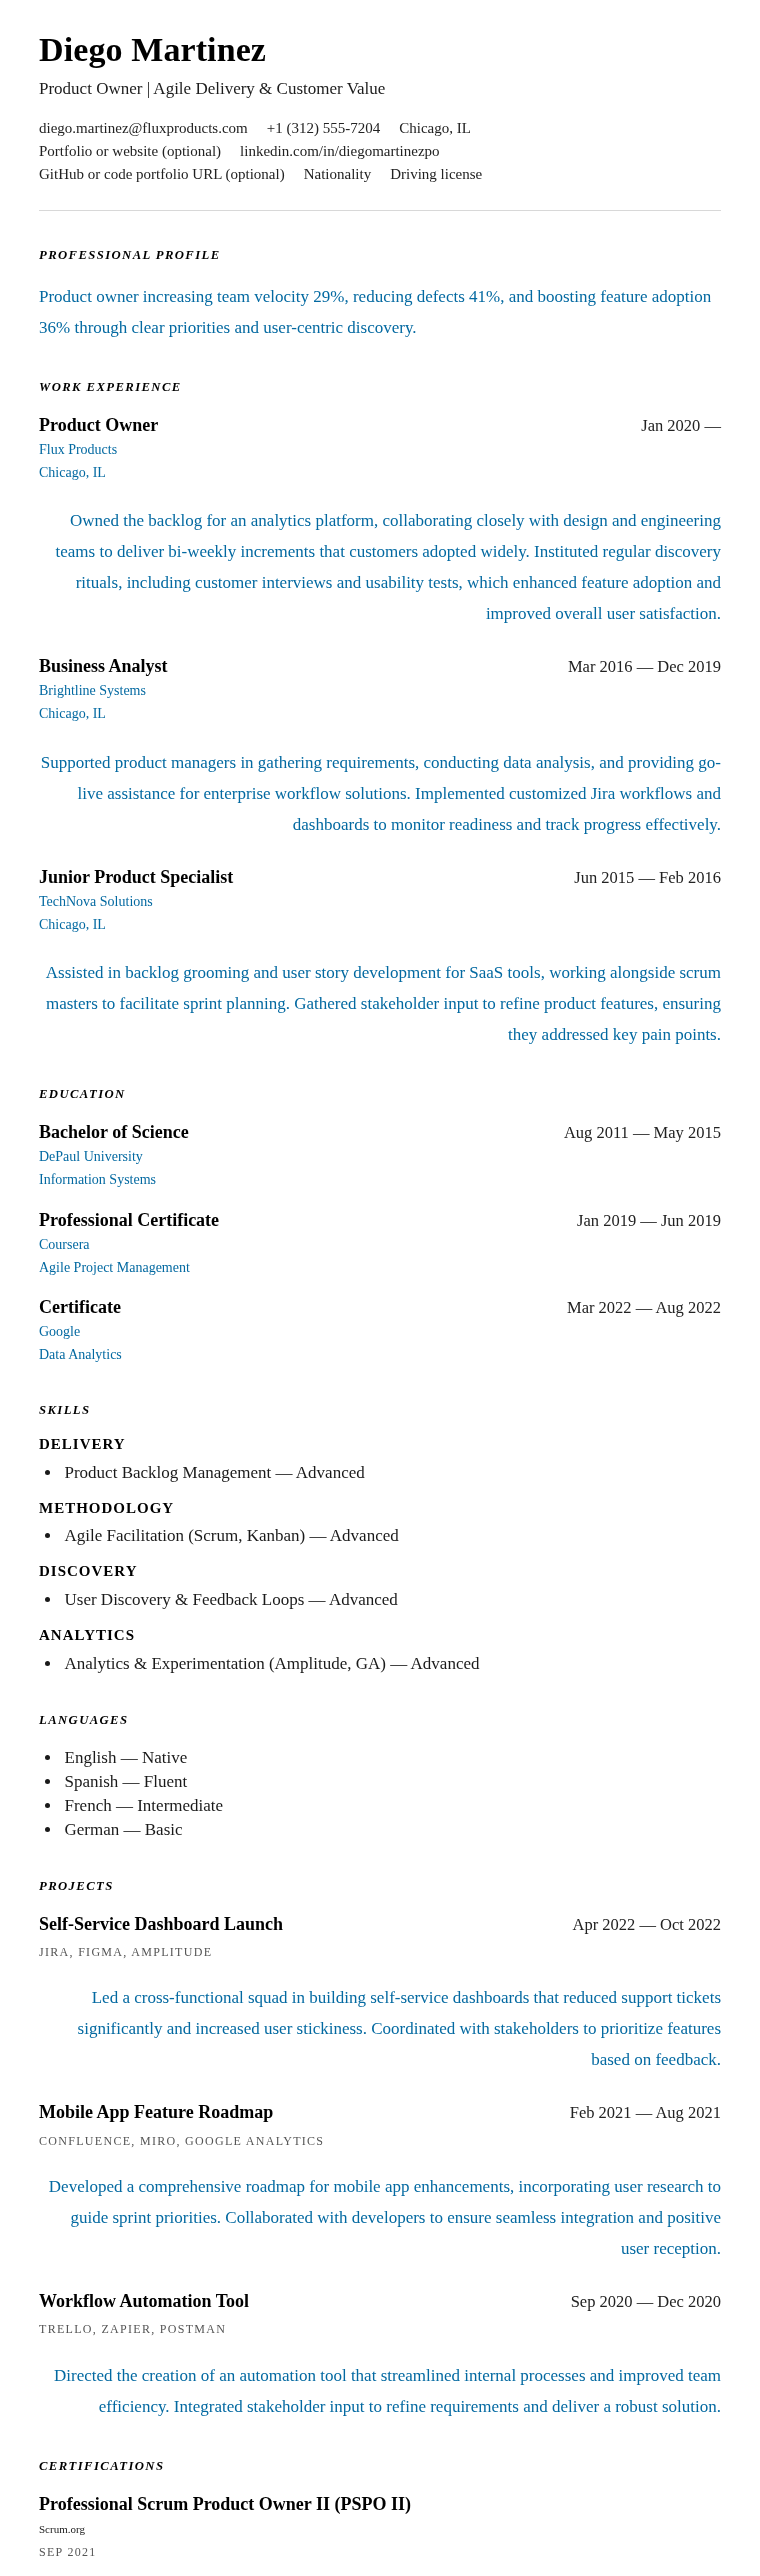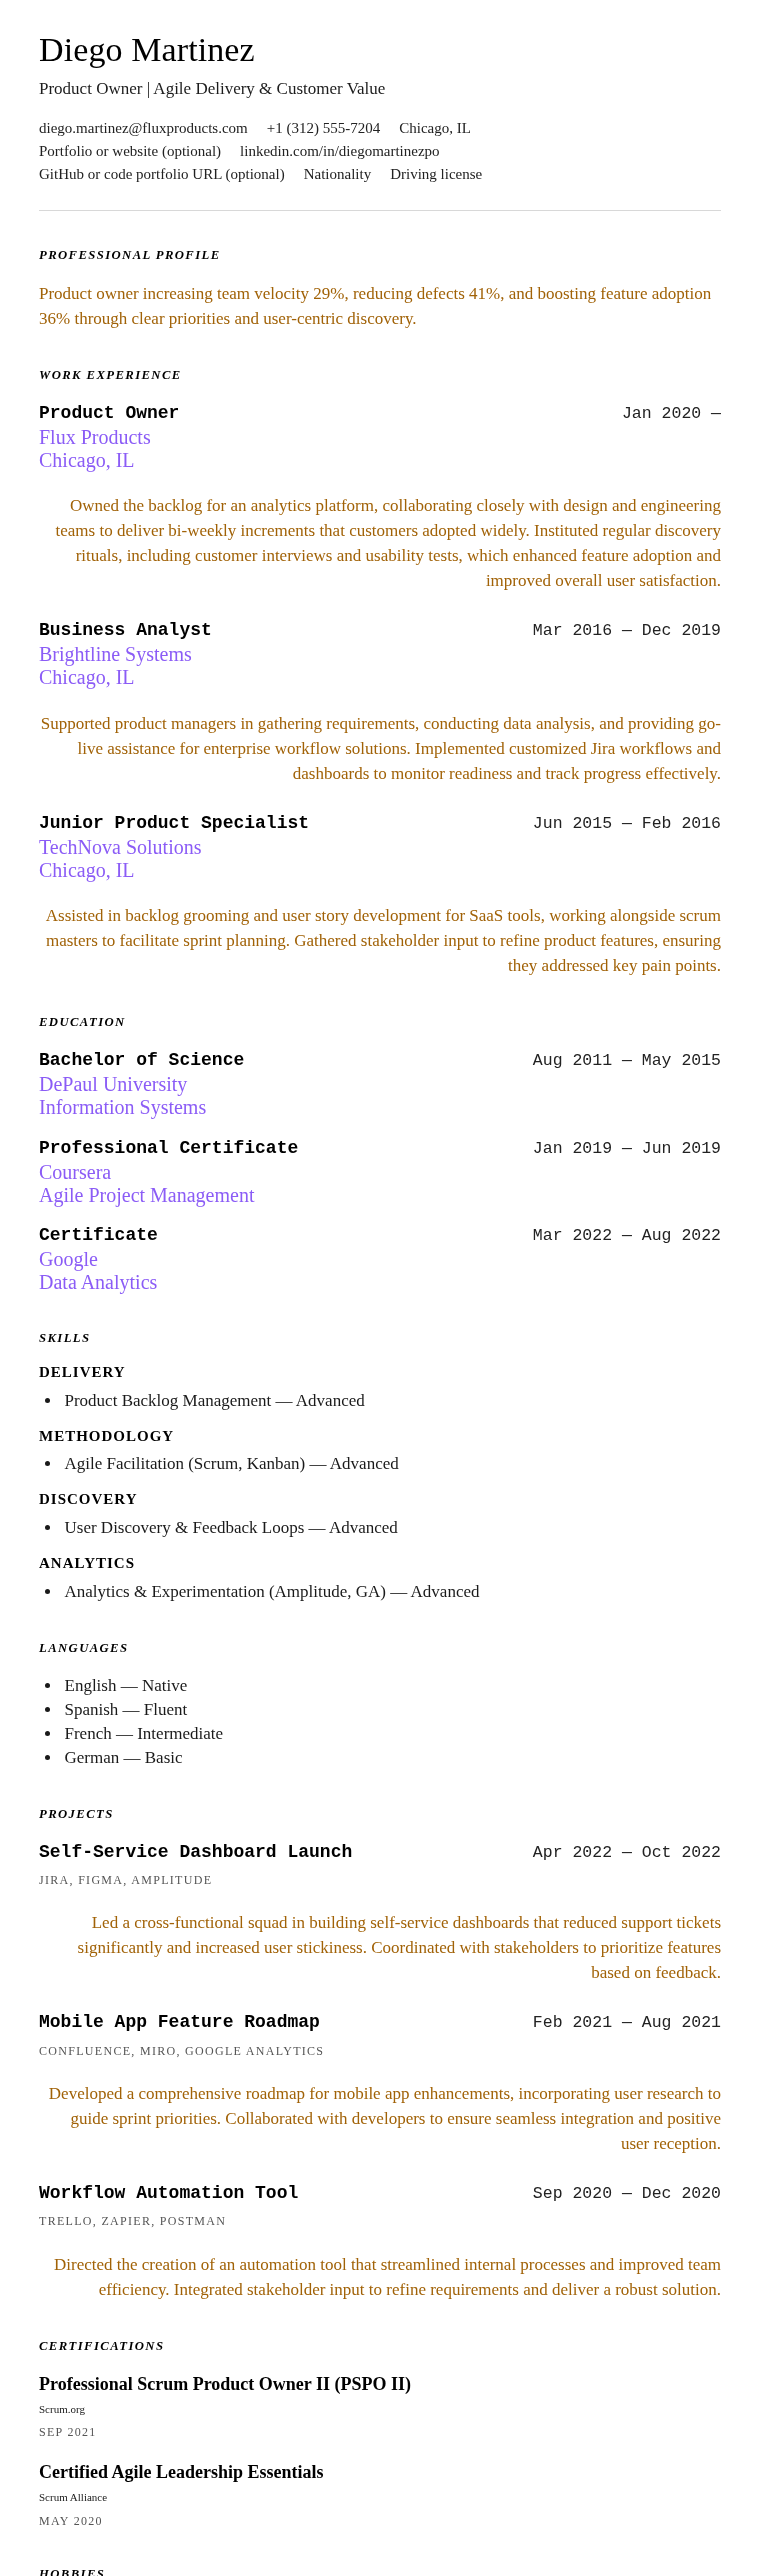--- a/index.html
+++ b/index.html
@@ -9,21 +9,21 @@
     min-height: 2576px;
     font-family: "Liberation Serif", serif;
     color: #111111;
     -webkit-font-smoothing: antialiased;
   }
   .page { padding: 30px 39px 44px 39px; }
 
   
   .candidate-name {
     font-size: 34px;
-    font-weight: 400;
+    font-weight: 700;
     color: #000000;
     letter-spacing: 0.1px;
     line-height: 1.15;
   }
   .candidate-subtitle {
     font-size: 17px;
     color: #1c1c1c;
     margin-top: 9px;
     line-height: 1.3;
     font-family: Liberation Serif, serif;
@@ -48,49 +48,48 @@
   .section-heading {
     font-size: 12.7px;
     font-weight: 700;
     letter-spacing: 1.4px;
     color: #000000;
     margin-bottom: 18px;
     font-style: italic;
   }
   .body-text {
     font-size: 17px;
-    line-height: 25px;
-    color: #a16207;
+    line-height: 31px;
+    color: #0369a1;
   }
 
   
   .entry { margin-bottom: 25px; }
   .entry:last-child { margin-bottom: 0; }
   .entry-head {
     display: flex;
     justify-content: space-between;
     align-items: baseline;
     gap: 12.7px;
-    font-family: Liberation Mono, monospace;
   }
   .entry-title {
     font-size: 18px;
     font-weight: 700;
     color: #000000;
     line-height: 25px;
   }
   .entry-dates {
     font-size: 16.5px;
     color: #222222;
     white-space: nowrap;
     line-height: 25px;
   }
   .entry-subline {
-    font-size: 20px;
-    color: #8b5cf6;
+    font-size: 14px;
+    color: #0369a1;
     line-height: 23px;
   }
   .entry-desc { margin-top: 21.5px; text-align: right; }
   .edu-entry { margin-bottom: 16.5px; }
   .edu-entry:last-child { margin-bottom: 0; }
 
   .meta-caps {
     font-size: 12px;
     letter-spacing: 1.3px;
     color: #555555;

